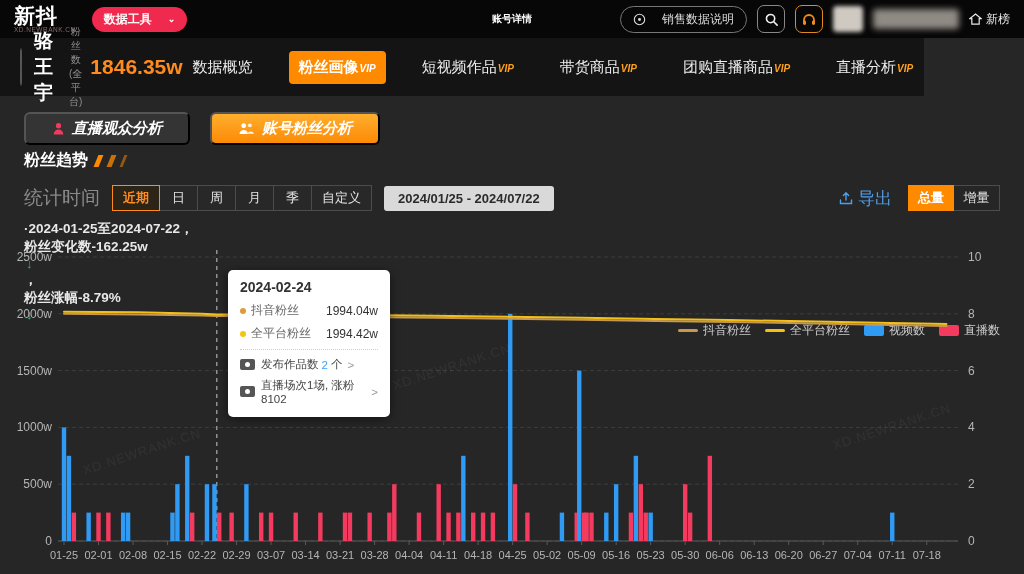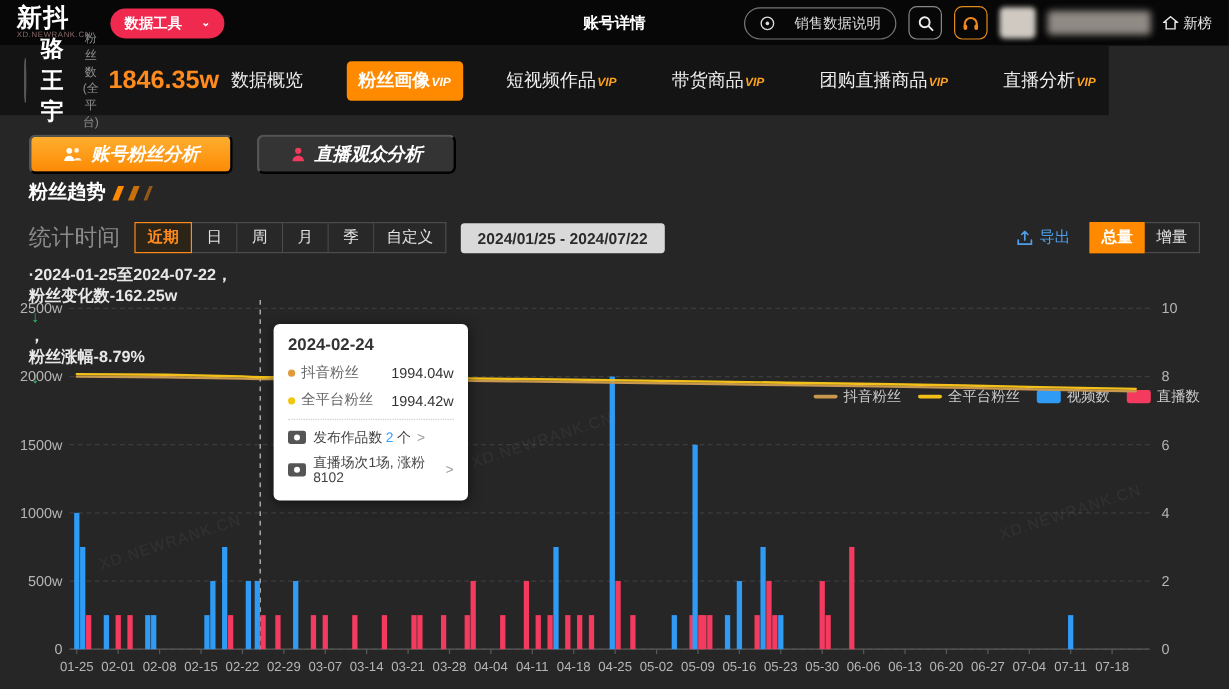--- a/index.html
+++ b/index.html
@@ -11,21 +11,21 @@
   .topbar { position:absolute; top:0; left:0; width:1024px; height:38px; background:#070707;
     display:flex; align-items:center; padding:0 14px; }
   .logo-wrap { display:flex; flex-direction:column; line-height:1; margin-right:16px; }
   .logo { color:#fff; font-size:21px; font-weight:bold; letter-spacing:1px; }
   .logo-sub { color:#8a6a6a; font-size:6.5px; letter-spacing:.5px; margin-top:1px; }
   .pill { border:none; border-radius:14px; font-size:12px; cursor:pointer; display:inline-flex;
     align-items:center; gap:16px; }
   .pill.red { background:#f02a4e; color:#fff; padding:4px 12px; font-weight:bold; }
   .caret { font-size:9px; }
   .page-title { position:absolute; left:0; right:0; text-align:center; color:#fff;
-    font-size:13px; font-weight:bold; pointer-events:none; }
+    font-size:10px; font-weight:bold; pointer-events:none; }
   .top-right { margin-left:auto; display:flex; align-items:center; gap:10px; z-index:2; }
   .pill.outline { background:transparent; border:1px solid #777; color:#ddd; padding:4px 12px;
     border-radius:14px; }
   .icon-btn { width:28px; height:28px; border-radius:7px; border:1px solid #888;
     background:transparent; display:flex; align-items:center; justify-content:center; cursor:pointer; }
   .icon-btn.orange { border-color:#e08a1e; }
   .avatar-blur { width:30px; height:26px; border-radius:4px; background:#cfc9c2; filter:blur(2px); }
   .name-blur { width:86px; height:20px; border-radius:3px; background:#8f8a84; filter:blur(3px); }
   .newrank { display:flex; align-items:center; gap:4px; color:#e8e8e8; font-size:12px; cursor:pointer; }
 
@@ -64,21 +64,21 @@
   .ctl-label { color:#8a8a8a; font-size:19px; margin-right:12px; }
   .segments { display:flex; }
   .seg { min-width:38px; padding:0 10px; height:26px; line-height:24px; text-align:center;
     border:1px solid #4c4c4c; border-left-width:0; color:#e3e3e3; font-size:13px; cursor:pointer;
     background:#282828; }
   .seg:first-child { border-left-width:1px; }
   .seg.active { color:#ff8a1e; border:1px solid #ff8a1e; font-weight:bold; background:#2d2418; }
   .datebox { margin-left:12px; background:#d9d9d9; color:#2b2b2b; font-weight:bold; font-size:13px;
     padding:5px 14px; border-radius:3px; cursor:pointer; }
   .ctl-right { margin-left:auto; display:flex; align-items:center; gap:16px; }
-  .export { color:#4f9eea; font-size:13px; display:flex; align-items:center; gap:5px; cursor:pointer; }
+  .export { color:#4f9eea; font-size:17px; display:flex; align-items:center; gap:5px; cursor:pointer; }
   .toggle { display:flex;border-radius:13px; }
   .tgl { width:46px; height:26px; line-height:24px; text-align:center; font-size:13px; cursor:pointer; }
   .tgl.on { background:#ff8a00; color:#fff; font-weight:bold; border:1px solid #ff8a00; }
   .tgl.off { background:#262626; color:#e3e3e3; border:1px solid #4c4c4c; border-left:none; }
 
   
   .summary { position:absolute; top:220px; left:0; width:1024px; display:flex; align-items:flex-start;
     padding:0 24px; color:#e8e8e8; font-size:13.5px; font-weight:bold;flex-direction:column; }
   .arrow-down { color:#2fbf71; font-weight:bold; margin:0 2px; font-size:13px; }
   .legend { margin-left:auto; display:flex; align-items:center; gap:14px; font-weight:normal; }
@@ -181,35 +181,35 @@
           <span class="vip">VIP</span>
         </div>
         <div class="acc-tab">
           <span>直播分析</span>
           <span class="vip">VIP</span>
         </div>
       </div>
   </div>
 
   <div class="subtabs">
+    <button class="subtab idle">
+      <svg width="13" height="13" viewBox="0 0 14 14">
+        <circle cx="7" cy="4" r="2.8" fill="#ee3b5e"></circle>
+          <path d="M1.8 13.4 a5.2 5.2 0 0 1 10.4 0 Z" fill="#ee3b5e"></path>
+      </svg>
+      <span>直播观众分析</span>
+    </button>
     <button class="subtab active">
       <svg width="17" height="13" viewBox="0 0 18 14">
         <circle cx="6" cy="4" r="2.6" fill="#fff"></circle>
           <path d="M1.5 13 a4.5 4.5 0 0 1 9 0 Z" fill="#fff"></path>
         <circle cx="12.6" cy="3.6" r="2.1" fill="#fff" opacity=".85"></circle>
           <path d="M9.8 12.6 a4 4 0 0 1 7.4 0 Z" fill="#fff" opacity=".85"></path>
       </svg>
       <span>账号粉丝分析</span>
-    </button>
-    <button class="subtab idle">
-      <svg width="13" height="13" viewBox="0 0 14 14">
-        <circle cx="7" cy="4" r="2.8" fill="#ee3b5e"></circle>
-          <path d="M1.8 13.4 a5.2 5.2 0 0 1 10.4 0 Z" fill="#ee3b5e"></path>
-      </svg>
-      <span>直播观众分析</span>
     </button>
   </div>
 
   <div class="section-title-row">
     <span class="section-title">粉丝趋势</span>
     <span class="slash"></span>
     <span class="slash s2"></span>
     <span class="slash s3"></span>
   </div>
 

